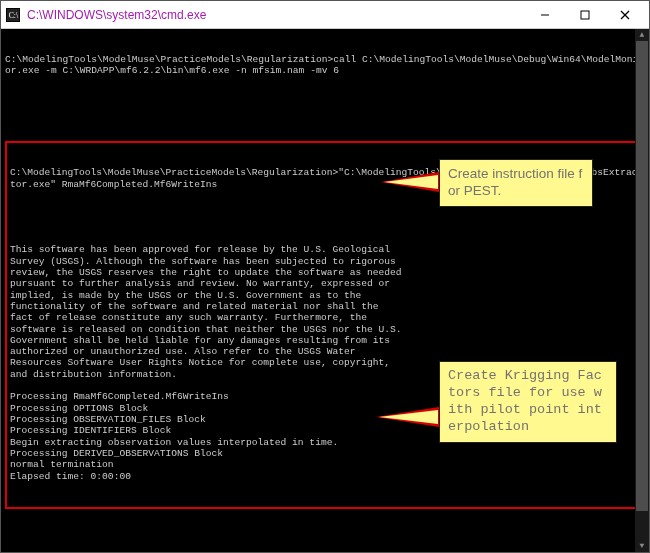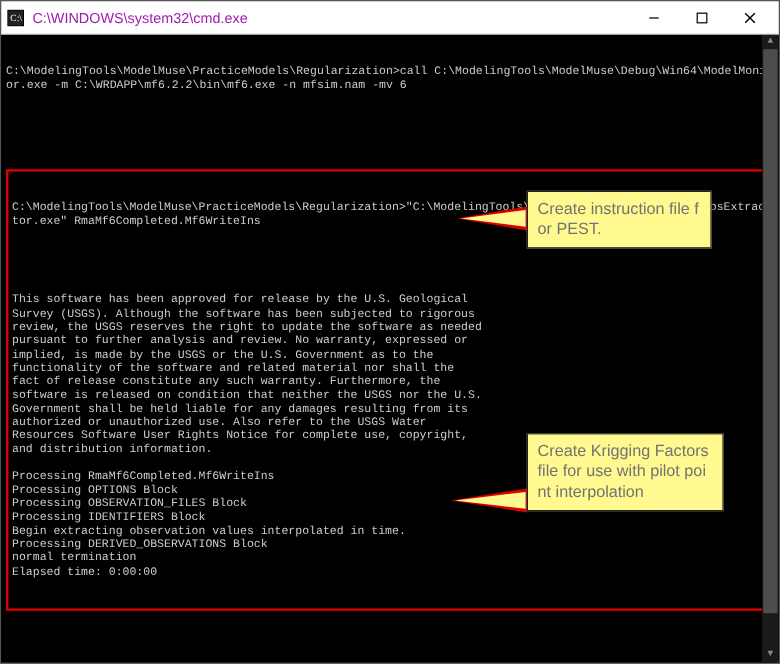--- a/index.html
+++ b/index.html
@@ -8,21 +8,21 @@
   .titlebar { height: 28px; background: #fff; display: flex; align-items: center; padding: 0 4px; border-bottom: 1px solid #ccc; }
   .titlebar-icon { width: 16px; height: 16px; margin-right: 6px; display: inline-flex; align-items: center; justify-content: center; }
   .titlebar-title { font-size: 12px; color: #a21caf; flex: 1; }
   .win-controls { display: flex; height: 100%; }
   .win-btn { width: 40px; height: 100%; display: flex; align-items: center; justify-content: center; font-size: 11px; color: #000; }
   .terminal { flex: 1; background: #000; color: #ccc; font-family: Consolas, "Courier New", monospace; font-size: 9.6px; line-height: 1.18; padding: 2px 4px; position: relative; white-space: pre-wrap; word-break: break-all; overflow: hidden; }
   .block { white-space: pre-wrap; }
   .box-red { border: 2px solid #d90000; padding: 2px 3px; margin: 2px 0; }
   .callout { position: absolute; background: #fff98f; border: 1px solid #222; color: #737373; font-family: "Segoe UI", Tahoma, sans-serif; font-size: 13.5px; line-height: 1.25; padding: 6px 8px; box-shadow: 1px 1px 2px rgba(0,0,0,.3); }
   .callout.c1 { left: 438px; top: 130px; width: 154px; }
-  .callout.c2 { left: 438px; top: 332px; width: 164px; }
+  .callout.c2 { left: 438px; top: 332px; width: 178px; font-family: Liberation Mono, monospace; }
   .pointer { position: absolute; width: 0; height: 0; }
   
   .pointer.p1 { left: 380px; top: 143px; border-top: 10px solid transparent; border-bottom: 10px solid transparent; border-right: 58px solid #d90000; }
   .pointer.p1::after { content:""; position:absolute; left:3px; top:-7px; border-top: 7px solid transparent; border-bottom: 7px solid transparent; border-right: 54px solid #fff98f; }
   .pointer.p2 { left: 375px; top: 378px; border-top: 10px solid transparent; border-bottom: 10px solid transparent; border-right: 63px solid #d90000; }
   .pointer.p2::after { content:""; position:absolute; left:3px; top:-7px; border-top: 7px solid transparent; border-bottom: 7px solid transparent; border-right: 59px solid #fff98f; }
   .scrollbar { position:absolute; right:0; top:0; bottom:0; width:14px; background:#1a1a1a; }
   .scroll-thumb { position:absolute; right:1px; width:12px; top:12px; height:470px; background:#4d4d4d; }
   .scroll-btn { position:absolute; right:0; width:14px; height:12px; display:flex; align-items:center; justify-content:center; color:#888; font-size:8px; }
   .scroll-btn.up { top:0; }

